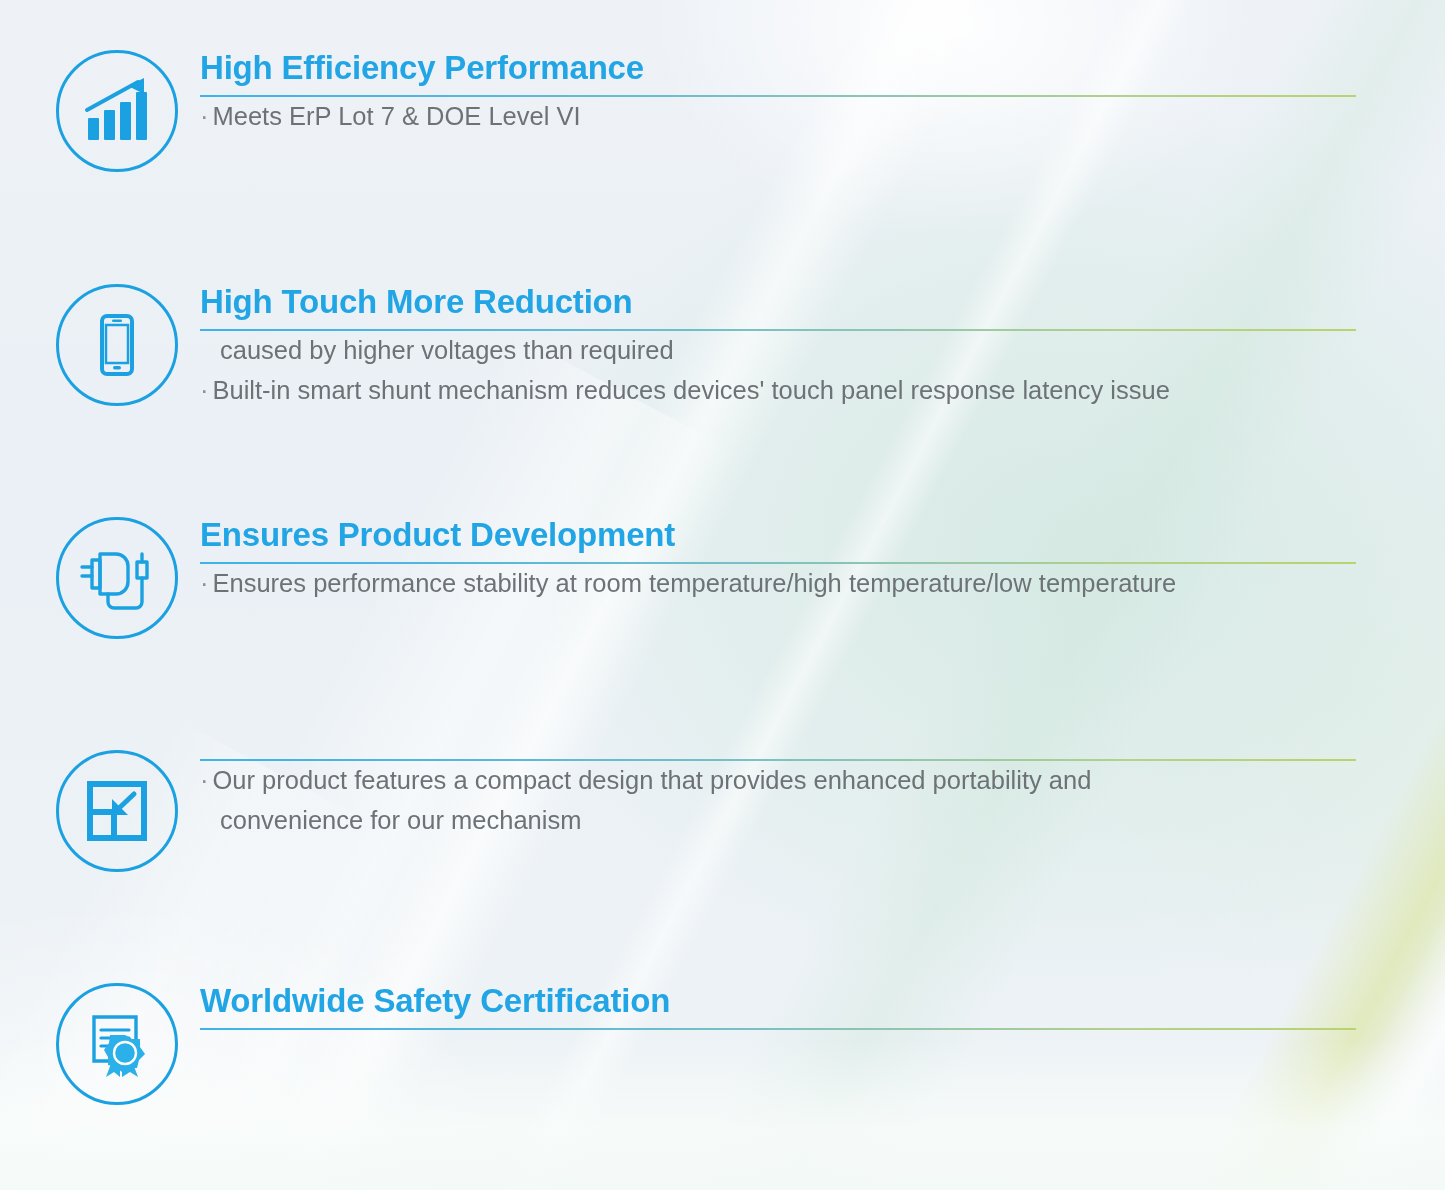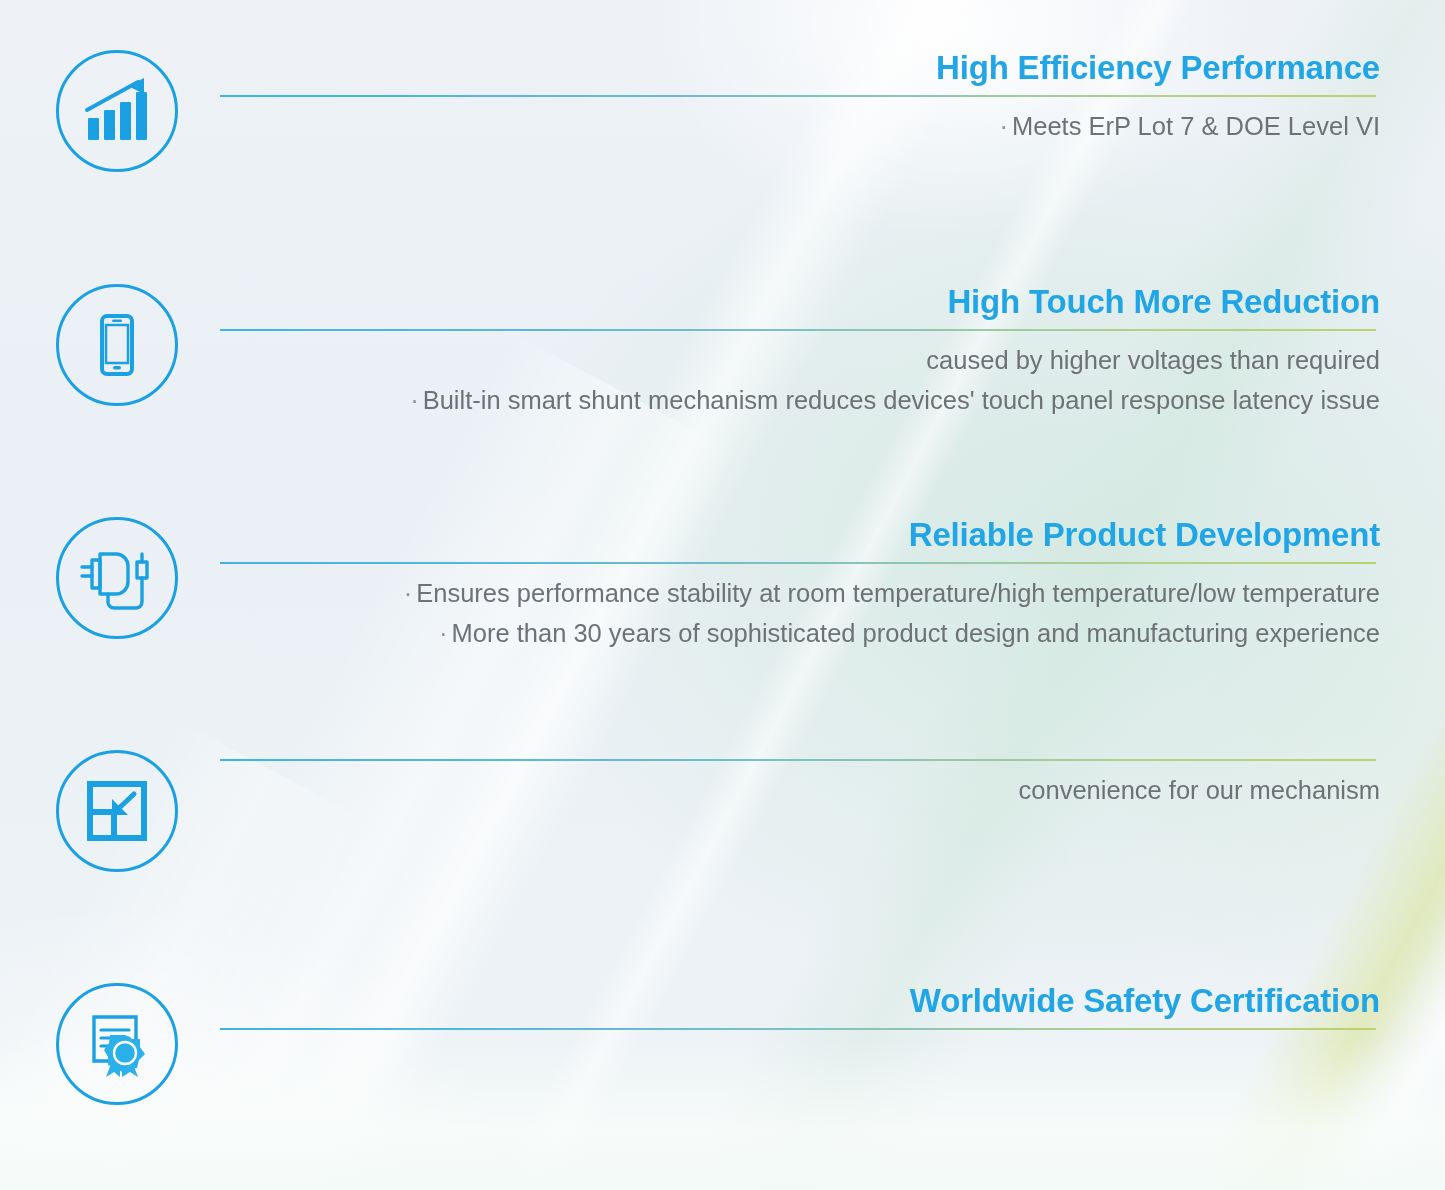--- a/index.html
+++ b/index.html
@@ -137,23 +137,22 @@
     border: 3px solid #1ba1e2;
     display: flex;
     align-items: center;
     justify-content: center;
     box-sizing: border-box;
   }
   .icon-circle svg { display: block; }
 
   .feature-body {
     position: absolute;
-    left: 220px;
+    left: 200px;
     width: 1160px;
-    text-align: right;
   }
 
   .feature-title {
     font-size: 33px;
     font-weight: bold;
     color: #22a5e5;
     letter-spacing: -0.2px;
     line-height: 1.1;
     margin: 0;
     white-space: nowrap;
@@ -166,21 +165,20 @@
     background: linear-gradient(90deg,
         #3eb3e8 0%,
         #4fb6df 18%,
         #6cbdcd 40%,
         #93c7ae 62%,
         #b3d189 80%,
         #b9d36f 100%);
   }
 
   .feature-lines {
-    margin-top: 10px;
   }
   .feature-line {
     font-size: 25.5px;
     color: #6d7276;
     line-height: 1.55;
     white-space: nowrap;
   }
   .feature-line .bullet {
     color: #8a9095;
     margin-right: 4px;
@@ -278,25 +276,24 @@
 
               <path d="M30 52 V60 a6 6 0 0 0 6 6 H58 a6 6 0 0 0 6 -6 V36"></path>
 
               <path d="M59 20 H69 V36 H59 Z"></path>
               <line x1="64" y1="12" x2="64" y2="20"></line>
             </g>
           </svg>
         </div>
       </div>
       <div class="feature-body">
-        <div class="feature-title">Reliable Product Development</div>
+        <div class="feature-title">Ensures Product Development</div>
         <div class="feature-rule"></div>
         <div class="feature-lines">
           <div class="feature-line"><span class="bullet">·</span><span>Ensures performance stability at room temperature/high temperature/low temperature</span></div>
-          <div class="feature-line"><span class="bullet">·</span><span>More than 30 years of sophisticated product  design and manufacturing experience</span></div>
         </div>
       </div>
     </div>
 
     <div class="feature" id="feature-3">
       <div class="icon-wrap">
         <div class="icon-circle">
           <svg width="66" height="66" viewBox="0 0 66 66" aria-hidden="true">
 
             <path d="M6 6 H60 V60 H6 Z" fill="none" stroke="#1ba1e2" stroke-width="6"></path>
@@ -306,20 +303,21 @@
             <g stroke="#1ba1e2" stroke-width="5" stroke-linecap="round" fill="none">
               <line x1="50" y1="16" x2="32" y2="33"></line>
             </g>
             <polygon points="28,37 44,37 28,21" fill="#1ba1e2"></polygon>
           </svg>
         </div>
       </div>
       <div class="feature-body">
         <div class="feature-rule"></div>
         <div class="feature-lines">
+          <div class="feature-line"><span class="bullet">·</span><span>Our product features a compact design that provides enhanced portability and</span></div>
           <div class="feature-line cont"><span>convenience for our mechanism</span></div>
         </div>
       </div>
     </div>
 
     <div class="feature" id="feature-4">
       <div class="icon-wrap">
         <div class="icon-circle">
           <svg width="70" height="70" viewBox="0 0 70 70" aria-hidden="true">
 

